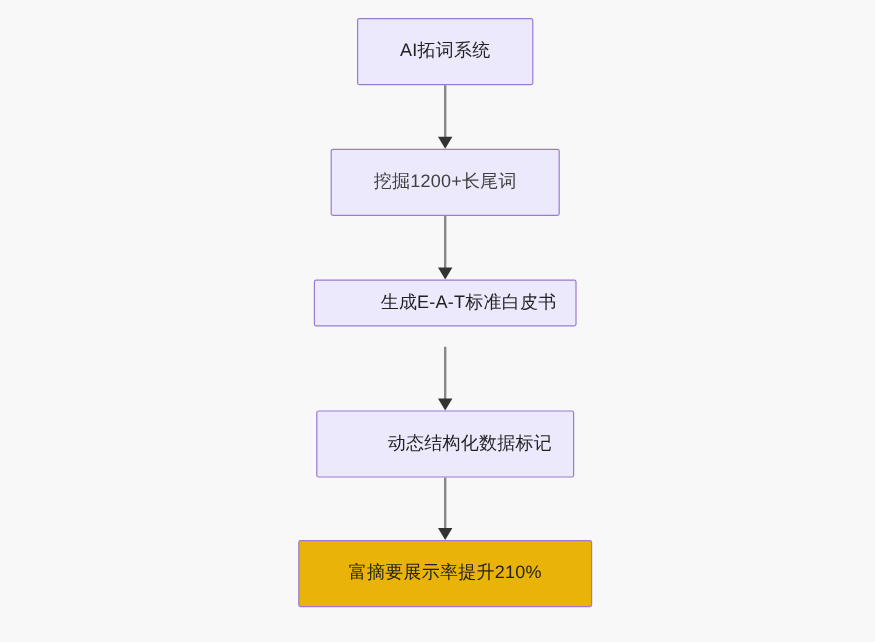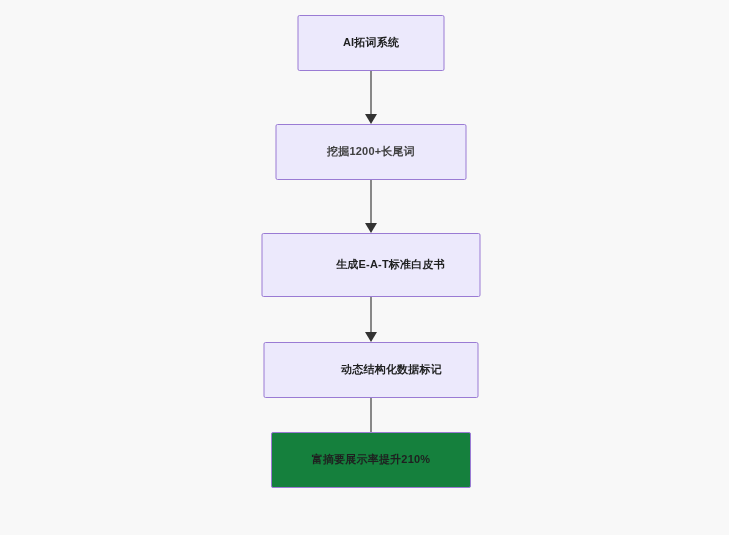--- a/index.html
+++ b/index.html
@@ -27,27 +27,26 @@
     border: 1px solid #9a7bd4;
     border-radius: 2px;
     display: flex;
     align-items: center;
     justify-content: center;
     height: 56px;
     transform: translateX(-50%);
   }
 
   .node-label {
-    font-size: 11px;
+    font-size: 15px;
     line-height: 1.2;
     color: #1f2020;
     letter-spacing: 0.2px;
     white-space: nowrap;
     text-align: center;
-    font-weight: bold;
   }
 
   .edge {
     position: absolute;
     transform: translateX(-50%);
     width: 14px;
     pointer-events: none;
   }
   .edge .edge-line {
     position: absolute;
@@ -92,25 +91,25 @@
   </div>
 
   <div class="node" id="node-1" style="left: 371px; top: 15px; width: 147px; height: 56px; background: rgb(236, 233, 252); border-color: rgb(154, 123, 212);">
     <span class="node-label" style="color: rgb(31, 32, 32);">AI拓词系统</span>
   </div>
 
   <div class="node" id="node-2" style="left: 371px; top: 124px; width: 191px; height: 56px; background: rgb(236, 233, 252); border-color: rgb(154, 123, 212);">
     <span class="node-label" style="color: #404040;">挖掘1200+长尾词</span>
   </div>
 
-  <div class="node" id="node-3" style="left: 371px; top: 233px; width: 219px; height: 64px; background: rgb(236, 233, 252); border-color: rgb(154, 123, 212); padding-left: 39px;">
+  <div class="node" id="node-3" style="left: 371px; top: 233px; width: 219px; height: 39px; background: rgb(236, 233, 252); border-color: rgb(154, 123, 212); padding-left: 39px;">
     <span class="node-label" style="color: rgb(31, 32, 32);">生成E-A-T标准白皮书</span>
   </div>
 
   <div class="node" id="node-4" style="left: 371px; top: 342px; width: 215px; height: 56px; background: rgb(236, 233, 252); border-color: rgb(154, 123, 212); padding-left: 41px;">
     <span class="node-label" style="color: rgb(31, 32, 32);">动态结构化数据标记</span>
   </div>
 
-  <div class="node" id="node-5" style="left: 371px; top: 432px; width: 200px; height: 56px; background: #15803d; border-color: rgb(154, 123, 212);">
+  <div class="node" id="node-5" style="left: 371px; top: 450px; width: 245px; height: 56px; background: #eab308; border-color: rgb(154, 123, 212);">
     <span class="node-label" style="color: rgb(31, 32, 32);">富摘要展示率提升210%</span>
   </div>
 
 </div>
 
 </body></html>

